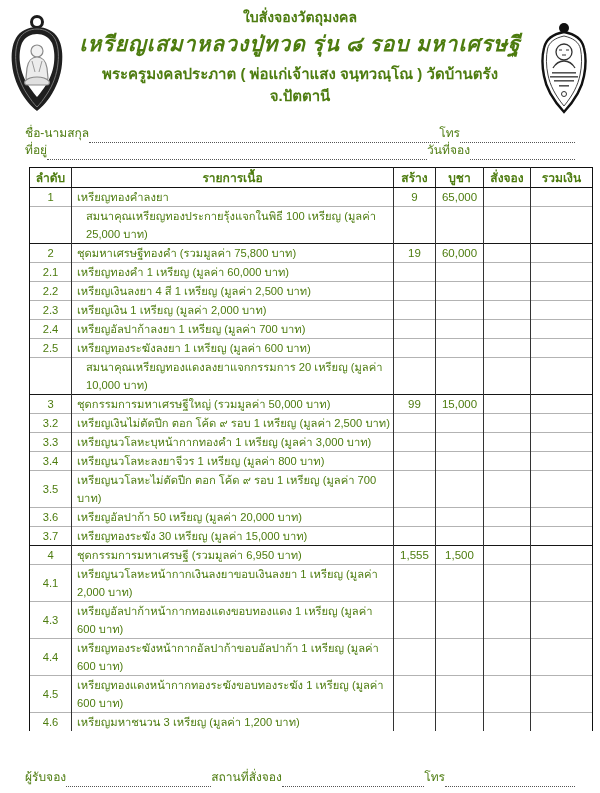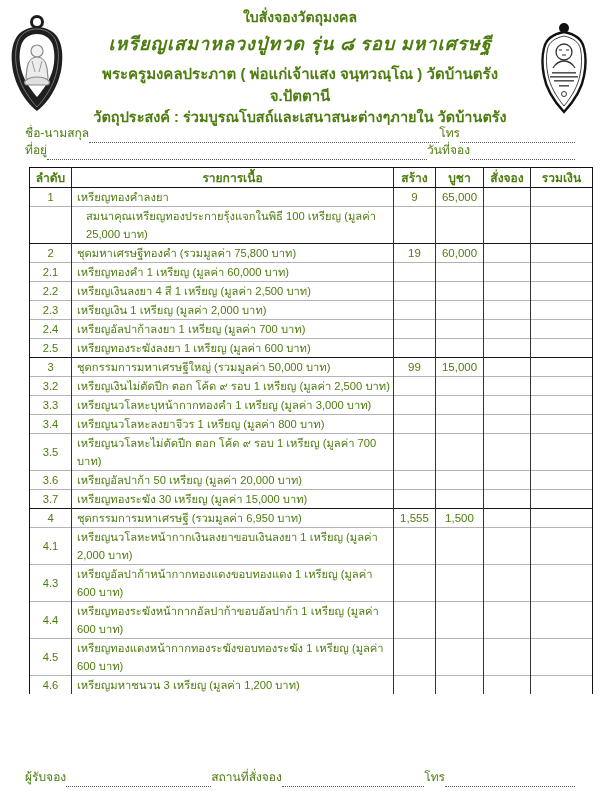--- a/index.html
+++ b/index.html
@@ -8,21 +8,21 @@
     font-family:"Liberation Sans","DejaVu Sans",sans-serif;color:#4d7c0f;
     overflow:hidden;margin:0 auto;box-sizing:border-box;
   }
   
   .hdr{position:relative;padding-top:8px;height:112px;}
   .amulet{position:absolute;top:14px;}
   .amulet.left{left:8px;}
   .amulet.right{right:10px;top:22px;}
   .hdr-center{margin:0 78px;text-align:center;}
   .form-title{font-size:14px;font-weight:700;line-height:19px;}
-  .main-title{font-size:18px;font-weight:700;font-style:italic;line-height:34px;
+  .main-title{font-size:21px;font-weight:700;font-style:italic;line-height:34px;
     font-family:"Liberation Serif","DejaVu Serif",serif;letter-spacing:1px;}
   .sub1{font-size:15px;font-weight:600;line-height:22px;margin-top:2px;}
   .sub2{font-size:14.5px;font-weight:600;line-height:20px;}
   
   .cust{padding:6px 25px 0 25px;font-size:12px;}
   .fline{display:flex;align-items:flex-end;height:17px;}
   .fline .lbl{white-space:nowrap;padding-bottom:1px;}
   .dots{border-bottom:1.5px dotted #555;height:12px;}
   .grow{flex:1;}
   .w115{width:115px;}
@@ -75,21 +75,20 @@
         <rect x="12" y="54" width="28" height="1.6" fill="#555"></rect>
         <rect x="16" y="58" width="20" height="1.6" fill="#555"></rect>
         <rect x="21" y="63" width="10" height="1.6" fill="#555"></rect>
         <circle cx="26" cy="72" r="2.5" fill="none" stroke="#333" stroke-width="1"></circle>
       </svg>
     </div>
     <div class="hdr-center">
       <div class="form-title">ใบสั่งจองวัตถุมงคล</div>
       <div class="main-title">เหรียญเสมาหลวงปู่ทวด รุ่น ๘ รอบ มหาเศรษฐี</div>
       <div class="sub1">พระครูมงคลประภาต ( พ่อแก่เจ้าแสง จนฺทวณฺโณ )  วัดบ้านตรัง จ.ปัตตานี</div>
-      <div class="sub2">วัตถุประสงค์ : ร่วมบูรณโบสถ์และเสนาสนะต่างๆภายใน วัดบ้านตรัง</div>
     </div>
   </div>
 
   <div class="cust">
     <div class="fline">
       <span class="lbl">ชื่อ-นามสกุล</span>
       <span class="dots grow"></span>
       <span class="lbl">โทร</span>
       <span class="dots w115"></span>
     </div>
@@ -178,20 +177,28 @@
           <td class="c-num"></td>
         </tr>
         <tr class="r-sub">
           <td class="c-no">2.5</td>
           <td class="c-desc">เหรียญทองระฆังลงยา 1 เหรียญ (มูลค่า 600 บาท)</td>
           <td class="c-num"></td>
           <td class="c-num"></td>
           <td class="c-num"></td>
           <td class="c-num"></td>
         </tr>
+        <tr class="r-bonus">
+          <td class="c-no"></td>
+          <td class="c-desc">สมนาคุณเหรียญทองแดงลงยาแจกกรรมการ 20 เหรียญ (มูลค่า 10,000 บาท)</td>
+          <td class="c-num"></td>
+          <td class="c-num"></td>
+          <td class="c-num"></td>
+          <td class="c-num"></td>
+        </tr>
         <tr class="r-main">
           <td class="c-no">3</td>
           <td class="c-desc">ชุดกรรมการมหาเศรษฐีใหญ่ (รวมมูลค่า 50,000 บาท)</td>
           <td class="c-num">99</td>
           <td class="c-num">15,000</td>
           <td class="c-num"></td>
           <td class="c-num"></td>
         </tr>
         <tr class="r-sub">
           <td class="c-no">3.2</td>

